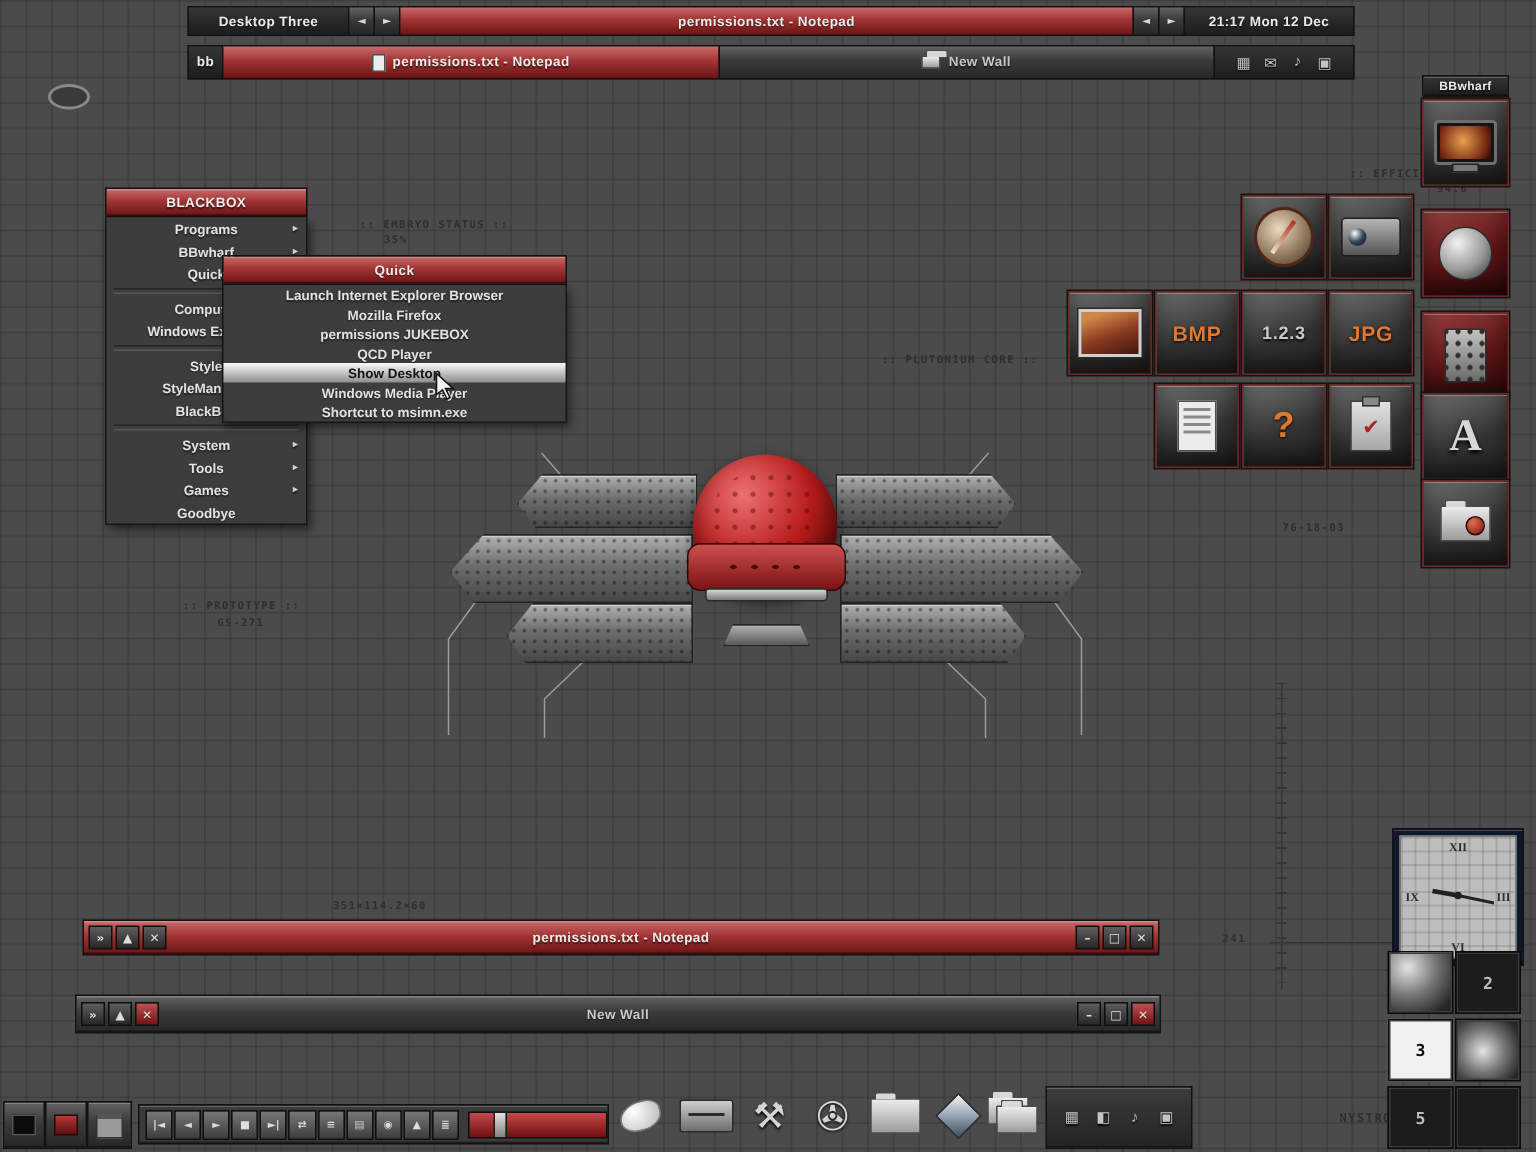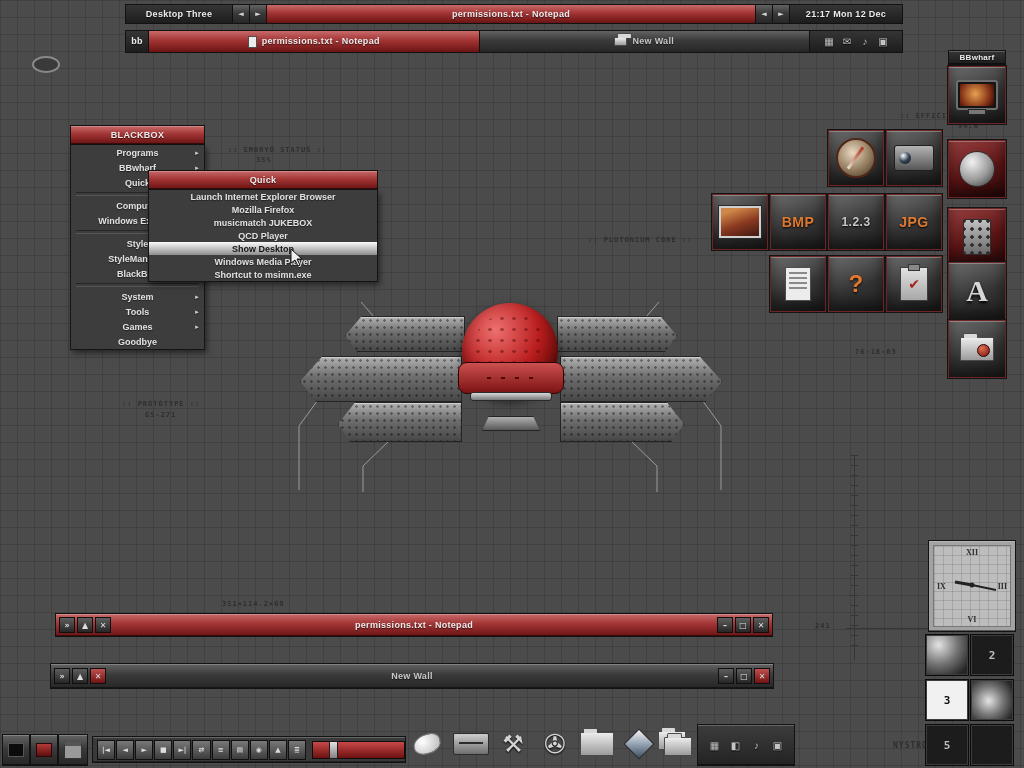--- a/index.html
+++ b/index.html
@@ -150,21 +150,21 @@
   <div class="seg deepdark" style="width:92px;gap:3px">
     <span class="trayic">▦</span>
     <span class="trayic">✉</span>
     <span class="trayic">♪</span>
     <span class="trayic">▣</span>
   </div>
 </div>
 
 <div class="abs" style="left:32px;top:56px;width:24px;height:13px;border:2px solid #8a8a8a;border-radius:50%;background:#3a3a3a"></div>
 
-<div class="abs stencil" style="left:228px;top:146px">:: EMBRYO STATUS ::</div>
+<div class="abs stencil" style="left:240px;top:146px">:: EMBRYO STATUS ::</div>
 <div class="abs stencil" style="left:256px;top:156px">35%</div>
 <div class="abs stencil" style="left:900px;top:112px;z-index:4">:: EFFICIENCY ::</div>
 <div class="abs stencil" style="left:958px;top:122px;z-index:4">94.6</div>
 <div class="abs stencil" style="left:588px;top:236px">:: PLUTONIUM CORE ::</div>
 <div class="abs stencil" style="left:855px;top:348px">76-18-03</div>
 <div class="abs stencil" style="left:122px;top:400px">:: PROTOTYPE ::</div>
 <div class="abs stencil" style="left:145px;top:411px">GS-271</div>
 <div class="abs stencil" style="left:222px;top:600px">351×114.2×60</div>
 <div class="abs stencil" style="left:815px;top:622px">241</div>
 <div class="abs stencil v" style="left:893px;top:741px">NYSTROM</div>
@@ -221,21 +221,21 @@
         <span>Goodbye</span>
       </div>
   </div>
 </div>
 
 <div class="abs" style="left:148px;top:170px;width:230px;z-index:70">
   <div class="menuhdr redgrad bevel smalltext">Quick</div>
   <div class="menubody">
     <div class="smi">Launch Internet Explorer Browser</div>
     <div class="smi">Mozilla Firefox</div>
-    <div class="smi">musicmatch JUKEBOX</div>
+    <div class="smi">permissions JUKEBOX</div>
     <div class="smi">QCD Player</div>
     <div class="smi sel">Show Desktop</div>
     <div class="smi">Windows Media Player</div>
     <div class="smi">Shortcut to msimn.exe</div>
   </div>
 </div>
 
 <svg class="abs" style="left:290px;top:248px;z-index:100" width="14" height="20">
   <polygon points="1,1 1,15 5,12 8,18 10,17 7,11 12,11" fill="#f2f2f2" stroke="#111" stroke-width="1"></polygon>
 </svg>
@@ -338,21 +338,21 @@
   <span class="wtitle smalltext" style="color:#c9c9c9">New Wall</span>
   <span class="wbtn" style="margin-left:3px;z-index:1">»</span>
   <span class="wbtn" style="z-index:1">▲</span>
   <span class="wbtn red" style="z-index:1">✕</span>
   <span style="flex:1"></span>
   <span class="wbtn" style="z-index:1">–</span>
   <span class="wbtn" style="z-index:1">□</span>
   <span class="wbtn red" style="margin-right:3px;z-index:1">✕</span>
 </div>
 
-<div class="abs bevel" style="left:928px;top:540px;width:86px;height:90px;background:#a3a3a3">
+<div class="abs bevel" style="left:928px;top:552px;width:86px;height:90px;background:#0f172a">
   <div class="clockface">
     <span class="roman" style="left:50%;top:2px;transform:translateX(-50%)">XII</span>
     <span class="roman" style="right:3px;top:50%;transform:translateY(-50%)">III</span>
     <span class="roman" style="left:50%;bottom:2px;transform:translateX(-50%)">VI</span>
     <span class="roman" style="left:3px;top:50%;transform:translateY(-50%)">IX</span>
     <svg width="76" height="78" style="position:absolute;left:0;top:0">
       <line x1="38" y1="39" x2="62" y2="44" stroke="#222" stroke-width="2"></line>
       <line x1="38" y1="39" x2="21" y2="36" stroke="#222" stroke-width="3"></line>
       <circle cx="38" cy="39" r="2.5" fill="#222"></circle>
     </svg>

